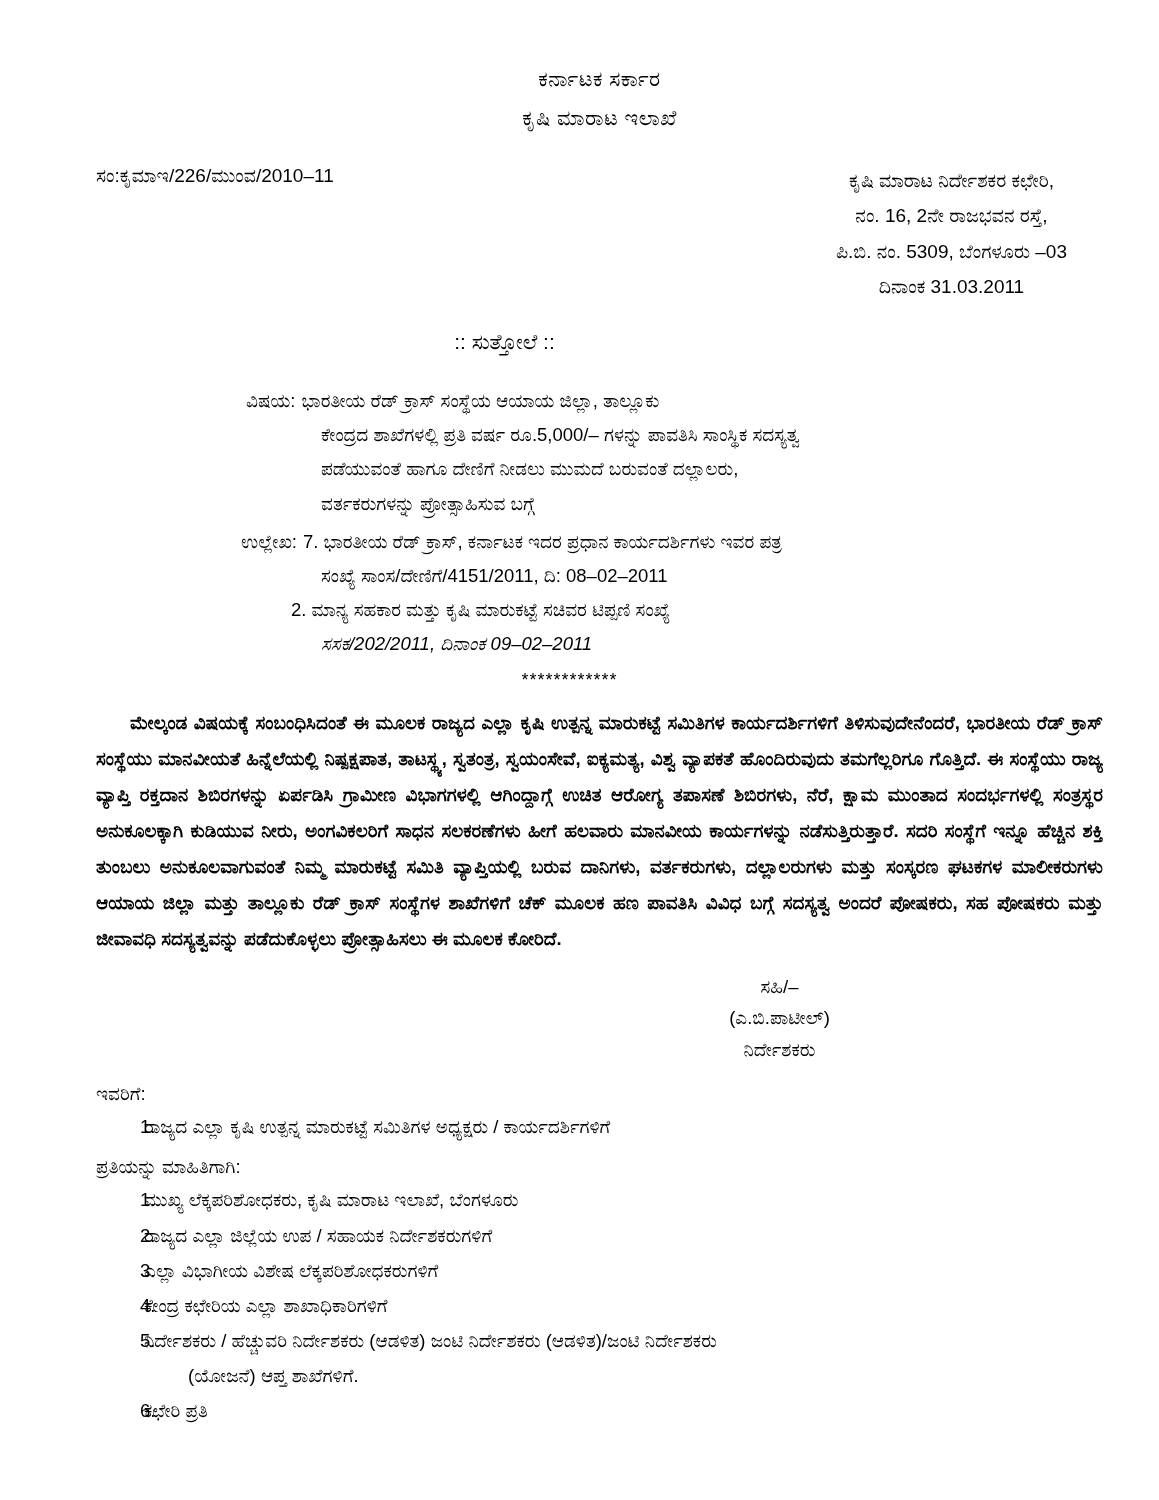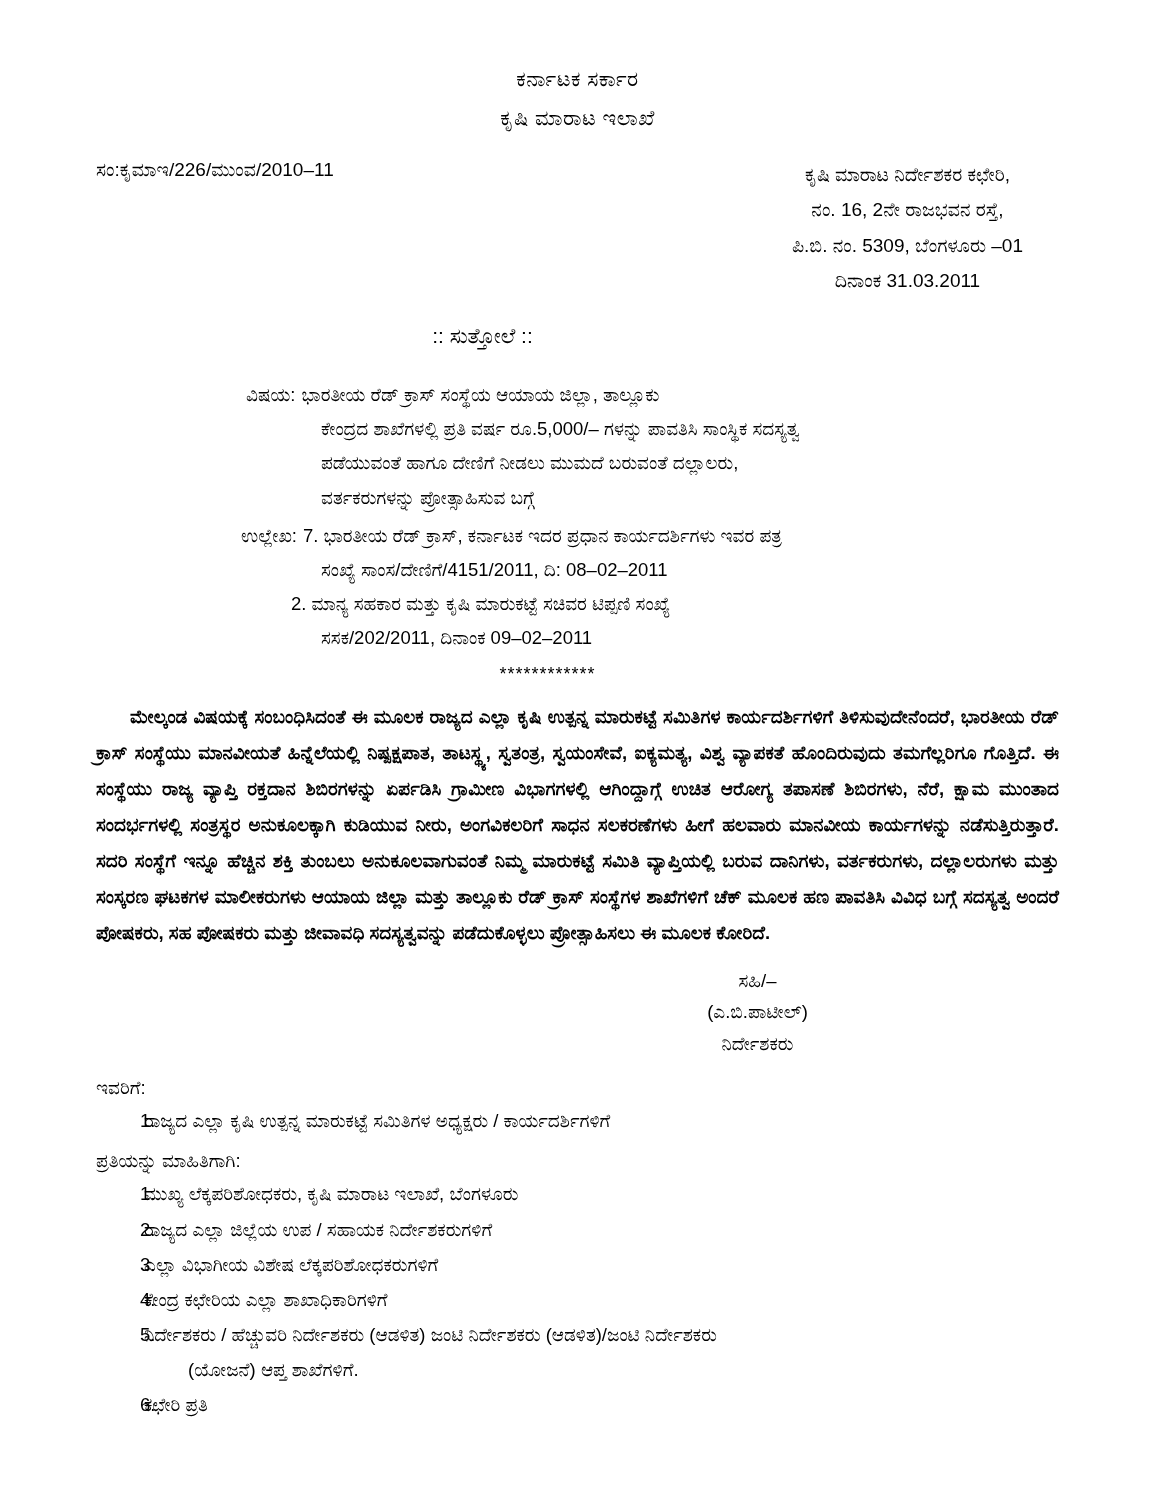--- a/index.html
+++ b/index.html
@@ -10,36 +10,36 @@
   body {
     font-family: "Liberation Sans", sans-serif;
     color: #000000;
   }
   .page {
     position: relative;
     width: 1159px;
     min-height: 1500px;
     margin: 0 auto;
     background: #ffffff;
-    padding: 62px 100px 40px 96px;
+    padding: 62px 56px 40px 96px;
     box-sizing: border-box;
   }
   .center { text-align: center; }
   .hdr-line {
     font-size: 21px;
     letter-spacing: 0.5px;
     line-height: 1.65;
   }
   .hdr-line.first { margin-bottom: 4px; }
 
   .ref-row {
     display: flex;
     justify-content: space-between;
     align-items: flex-start;
-    margin-top: 22px;
+    margin-top: 28px;
   }
   .ref-left {
     font-size: 19px;
     padding-top: 2px;
     white-space: nowrap;
   }
   .ref-right {
     font-size: 19px;
     text-align: center;
     line-height: 1.85;
@@ -66,21 +66,21 @@
 
   .ref2-row {
     display: flex;
     align-items: flex-start;
     margin-top: 4px;
   }
   .ref2-label { white-space: nowrap; padding-left: 145px; }
   .ref2-body { padding-left: 6px; }
   .ref2-cont { padding-left: 225px; }
   .ref2-item2 { padding-left: 195px; }
-  .ref2-item2b { padding-left: 225px; }
+  .ref2-item2b { padding-left: 225px; font-style: italic; }
 
   .stars {
     text-align: center;
     font-size: 18px;
     letter-spacing: 1px;
     margin-top: 8px;
     padding-right: 60px;
   }
 
   .body-text {
@@ -136,21 +136,21 @@
 <div class="page">
 
   <div class="center hdr-line first">ಕರ್ನಾಟಕ ಸರ್ಕಾರ</div>
   <div class="center hdr-line">ಕೃಷಿ ಮಾರಾಟ ಇಲಾಖೆ</div>
 
   <div class="ref-row">
     <div class="ref-left">ಸಂ:ಕೃಮಾಇ/226/ಮುಂವ/2010–11</div>
     <div class="ref-right">
       <div>ಕೃಷಿ ಮಾರಾಟ ನಿರ್ದೇಶಕರ ಕಛೇರಿ,</div>
       <div>ನಂ. 16, 2ನೇ ರಾಜಭವನ ರಸ್ತೆ,</div>
-      <div>ಪಿ.ಬಿ. ನಂ. 5309, ಬೆಂಗಳೂರು –01</div>
+      <div>ಪಿ.ಬಿ. ನಂ. 5309, ಬೆಂಗಳೂರು –03</div>
       <div>ದಿನಾಂಕ 31.03.2011</div>
     </div>
   </div>
 
   <div class="circular-title">:: ಸುತ್ತೋಲೆ ::</div>
 
   <div class="subject-block">
     <div class="subject-row">
       <span class="subj-label">ವಿಷಯ:</span>
       <span class="subj-body">ಭಾರತೀಯ ರೆಡ್ ಕ್ರಾಸ್ ಸಂಸ್ಥೆಯ ಆಯಾಯ ಜಿಲ್ಲಾ, ತಾಲ್ಲೂಕು</span>

